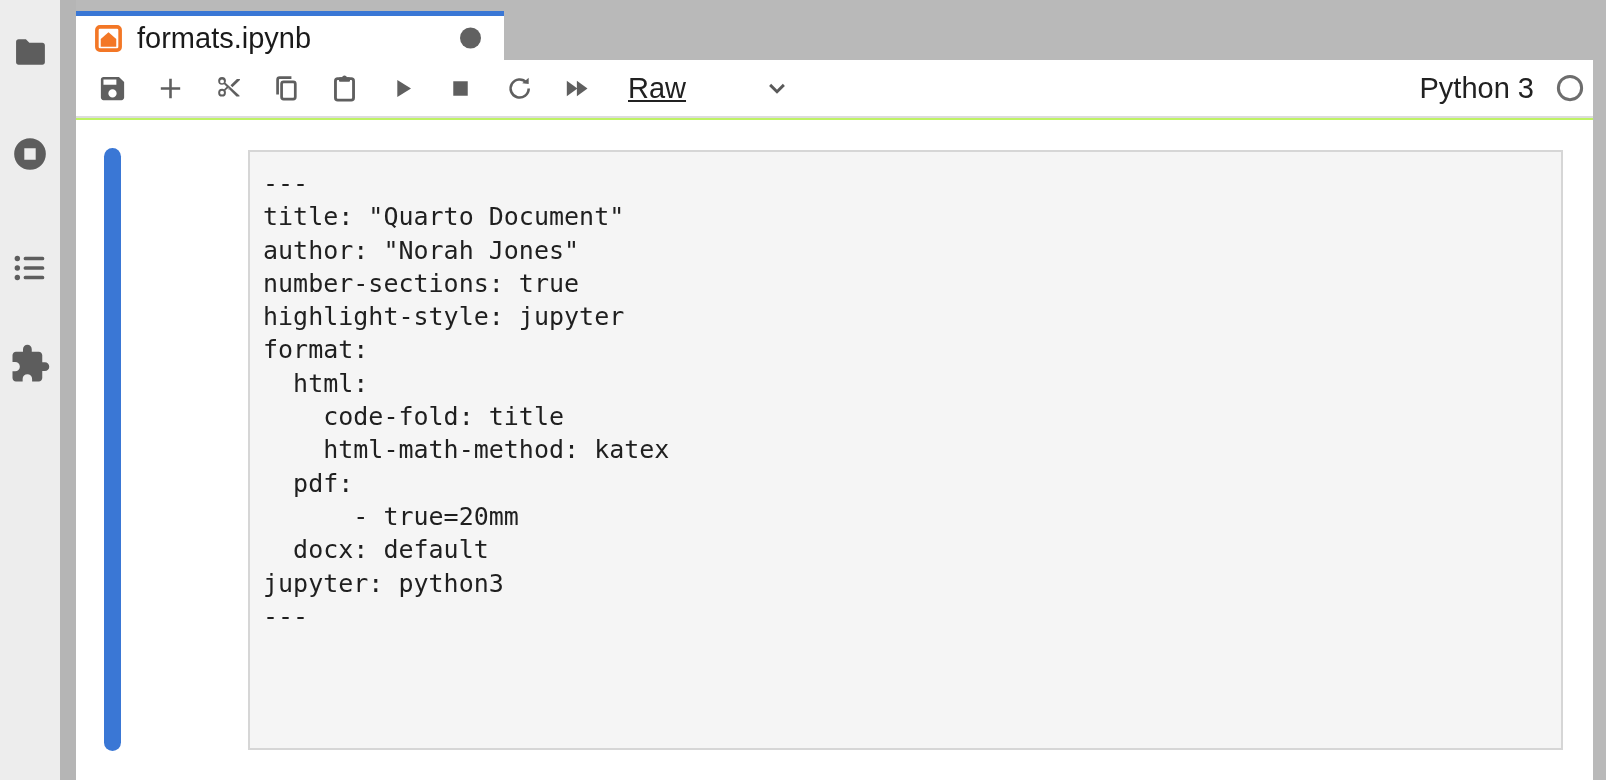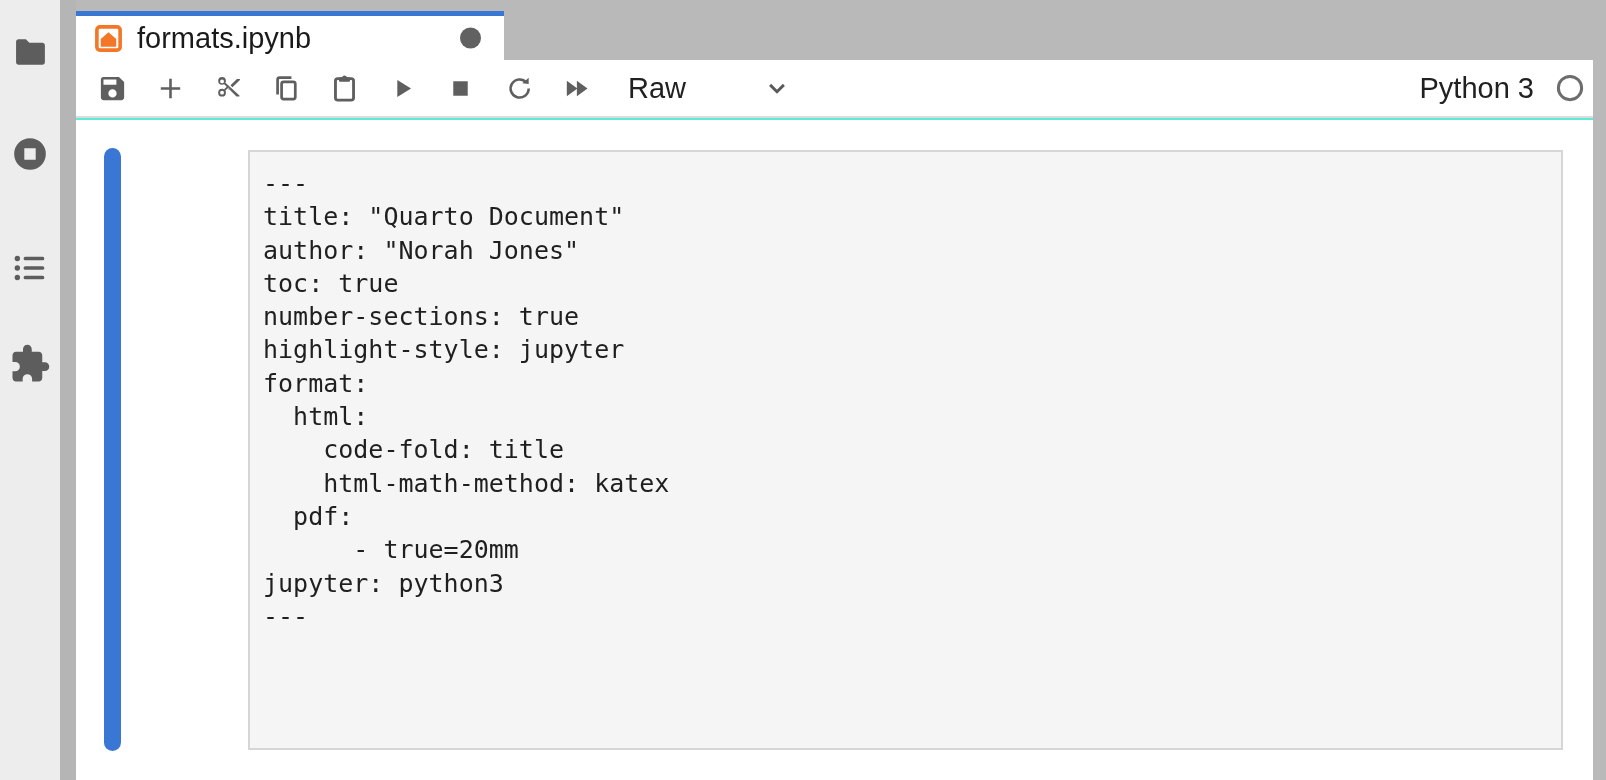--- a/index.html
+++ b/index.html
@@ -16,21 +16,21 @@
   .side-icon { position: absolute; left: 11px; width: 38px; height: 38px; color: #5d5d5d; cursor: pointer; }
   .side-icon svg { width: 100%; height: 100%; display: block; }
 
   
   #dock-gutter {
     position: absolute; left: 60px; top: 0; width: 16px; height: 780px;
     background: #b5b5b5;
   }
 
   
-  #main { position: absolute; left: 76px; top: 0; width: 1530px; height: 780px; background: #5eead4; }
+  #main { position: absolute; left: 76px; top: 0; width: 1530px; height: 780px; background: #bef264; }
 
   
   #right-strip { position: absolute; right: 0; top: 0; width: 13px; height: 780px; background: #b9b9b9; }
 
   
   #tabbar { position: absolute; left: 0; top: 0; width: 1530px; height: 60px; background: #b9b9b9; }
   #tab {
     position: absolute; left: 0; top: 11px; width: 428px; height: 49px;
     background: #ffffff; border-top: 5px solid #3a77d5;
     display: flex; align-items: center; padding-left: 17px; cursor: pointer;
@@ -51,21 +51,21 @@
   }
   .tb-btn {
     width: 44px; height: 44px; margin-right: 14px;
     display: flex; align-items: center; justify-content: center;
     color: #5f5f5f; cursor: pointer; border-radius: 4px; background: transparent; border: none;
   }
   .tb-btn svg { width: 31px; height: 31px; display: block; }
   #celltype-select {
     margin-left: 12px; width: 172px; height: 44px;
     display: flex; align-items: center; justify-content: space-between;
-    cursor: pointer; color: #212121; padding: 0 4px;
+    cursor: pointer; color: #212121; padding: 0 4px; text-decoration: underline;
   }
   #celltype-select .select-label { font-size: 29px; }
   #celltype-select svg { width: 30px; height: 30px; color: #5a5a5a; }
   #kernel-area { margin-left: auto; display: flex; align-items: center; }
   #kernel-name { font-size: 29px; color: #212121; cursor: pointer; }
   #kernel-status { margin-left: 21px; width: 30px; height: 30px; color: #6d6d6d; cursor: pointer; }
   #kernel-status svg { width: 100%; height: 100%; display: block; }
 
   
   #notebook { position: absolute; left: 0; top: 120px; width: 1517px; height: 660px; background: #ffffff; }
@@ -222,29 +222,29 @@
       </div>
     </div>
 
     <div id="notebook">
       <div class="cell">
         <div id="cell-collapser"></div>
         <div id="cell-editor">
           <div class="code-line">---</div>
           <div class="code-line">title: "Quarto Document"</div>
           <div class="code-line">author: "Norah Jones"</div>
-          <div class="code-line">toc: true</div>
           <div class="code-line">number-sections: true</div>
           <div class="code-line">highlight-style: jupyter</div>
           <div class="code-line">format:</div>
           <div class="code-line">  html:</div>
           <div class="code-line">    code-fold: title</div>
           <div class="code-line">    html-math-method: katex</div>
           <div class="code-line">  pdf:</div>
           <div class="code-line">      - true=20mm</div>
+          <div class="code-line">  docx: default</div>
           <div class="code-line">jupyter: python3</div>
           <div class="code-line">---</div>
         </div>
       </div>
     </div>
 
     <div id="right-strip"></div>
   </div>
 </div>
 

